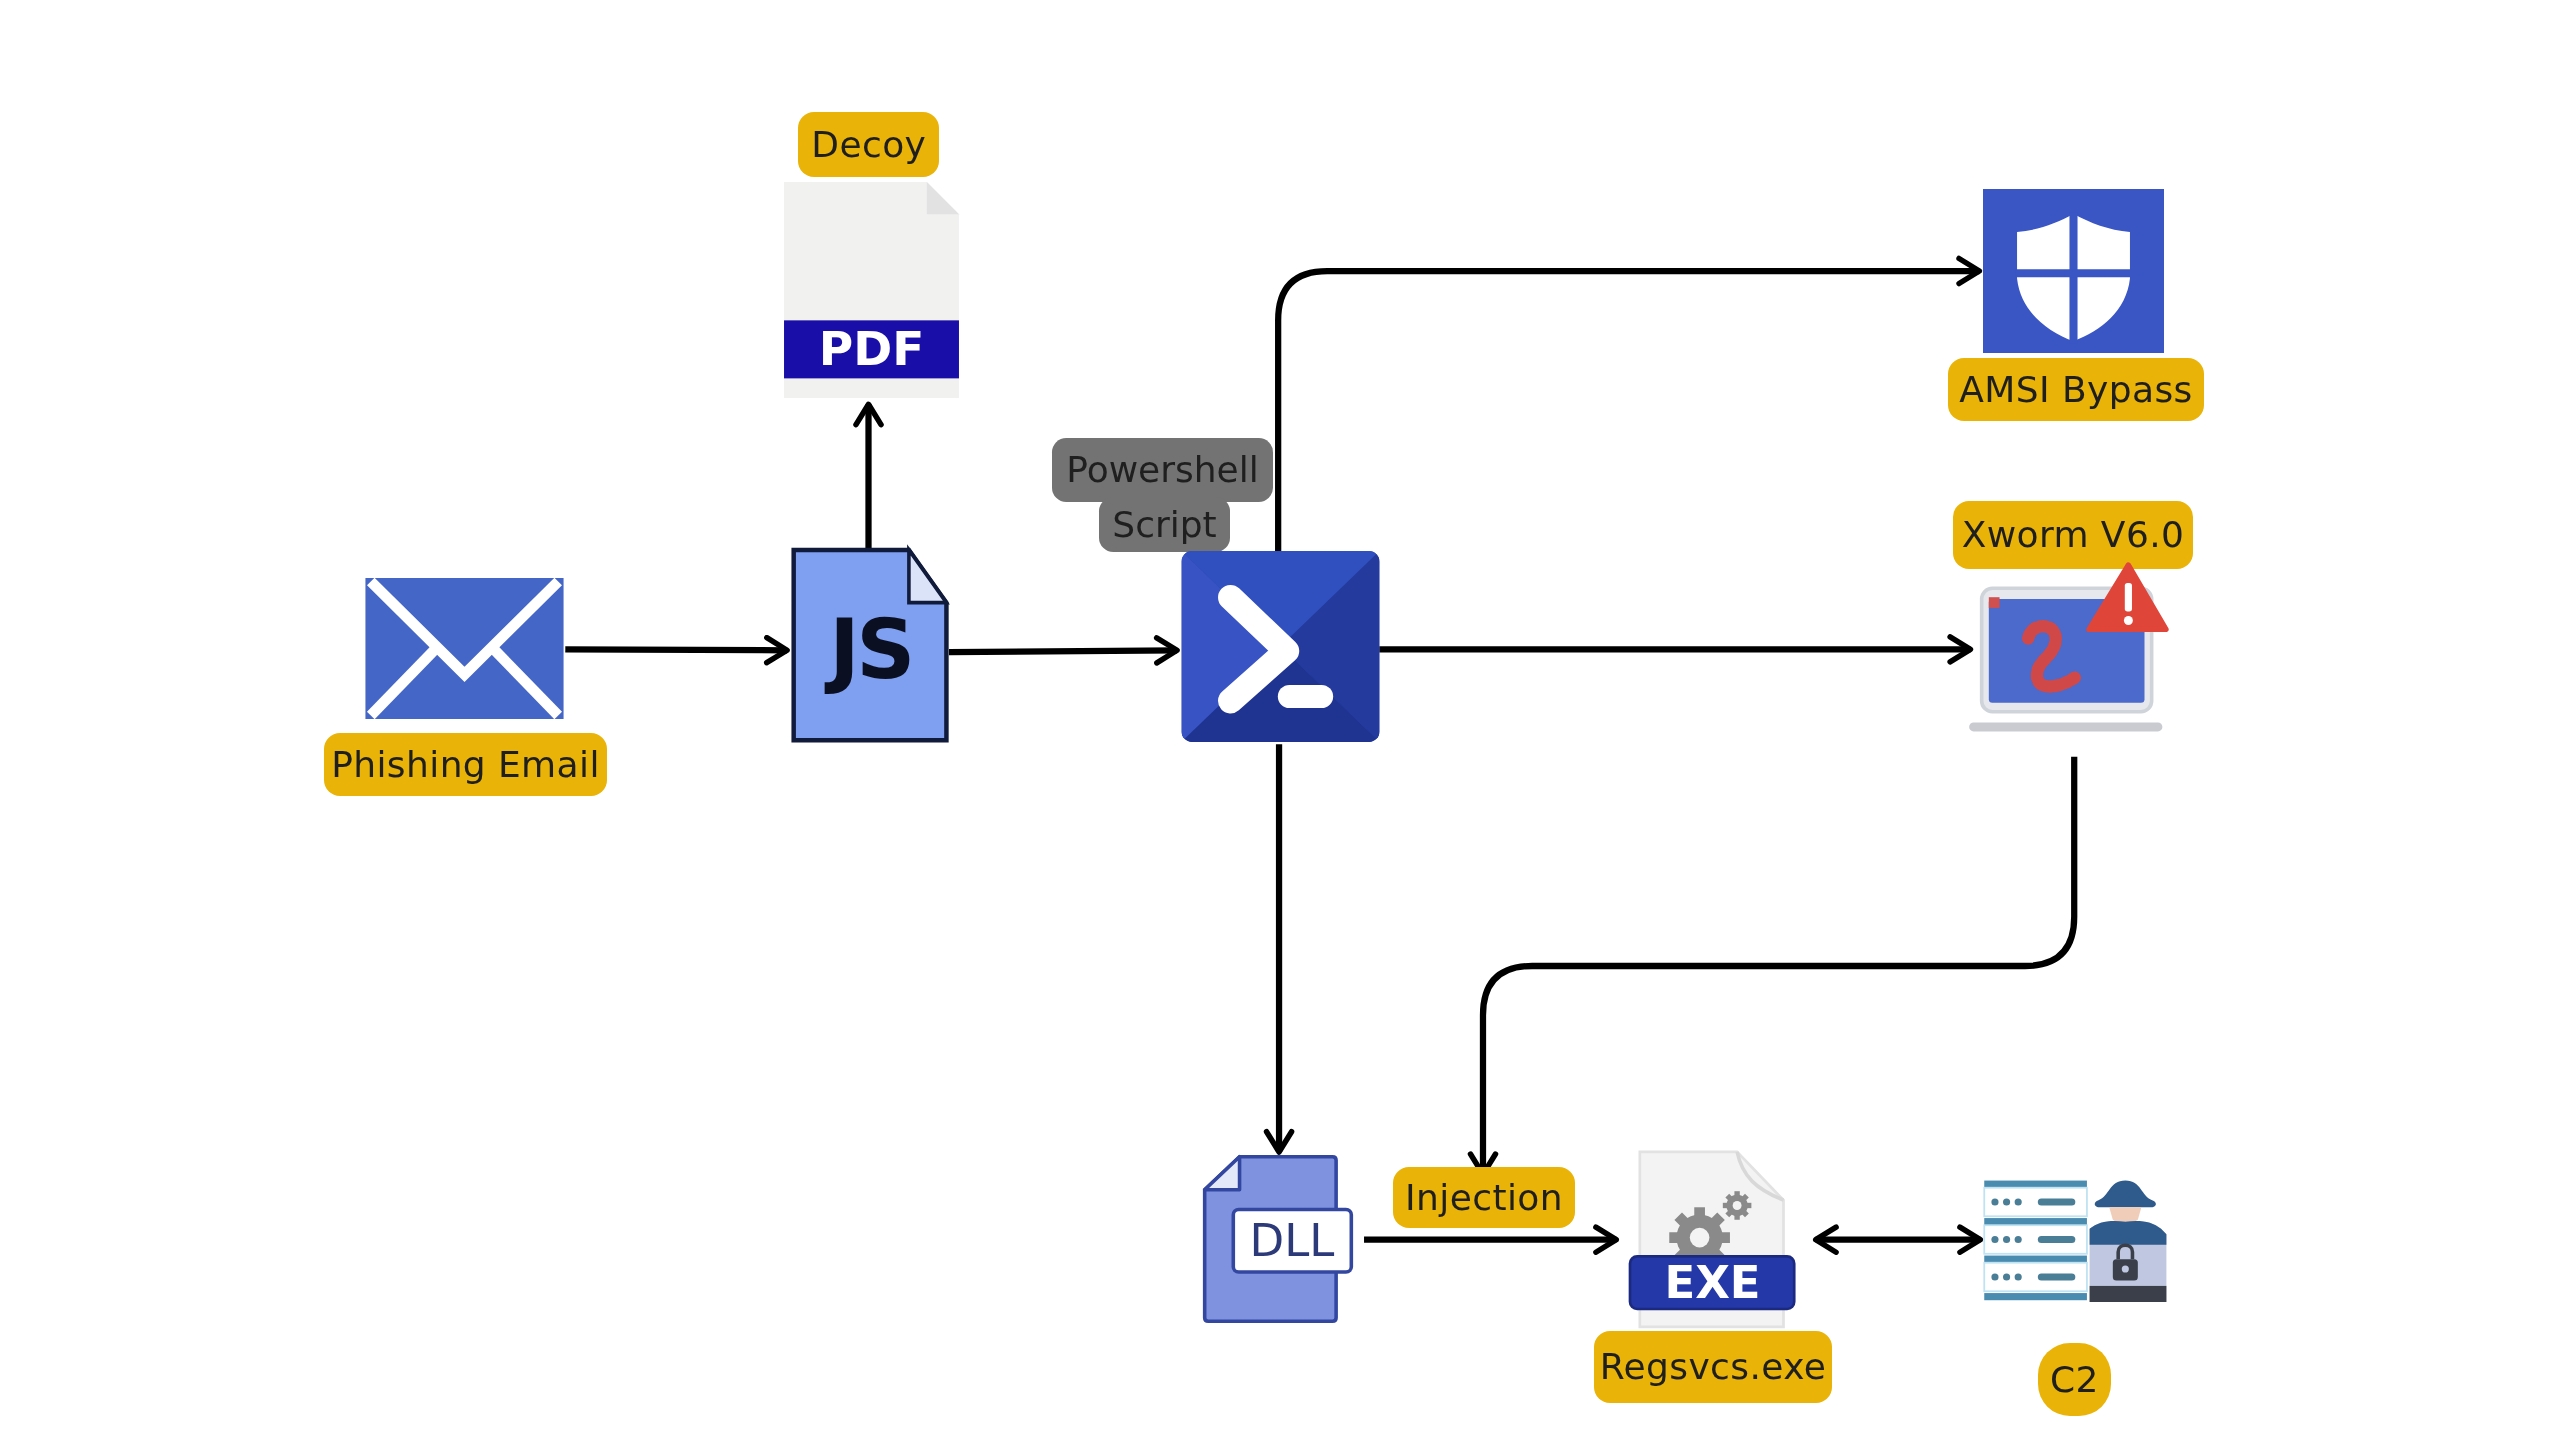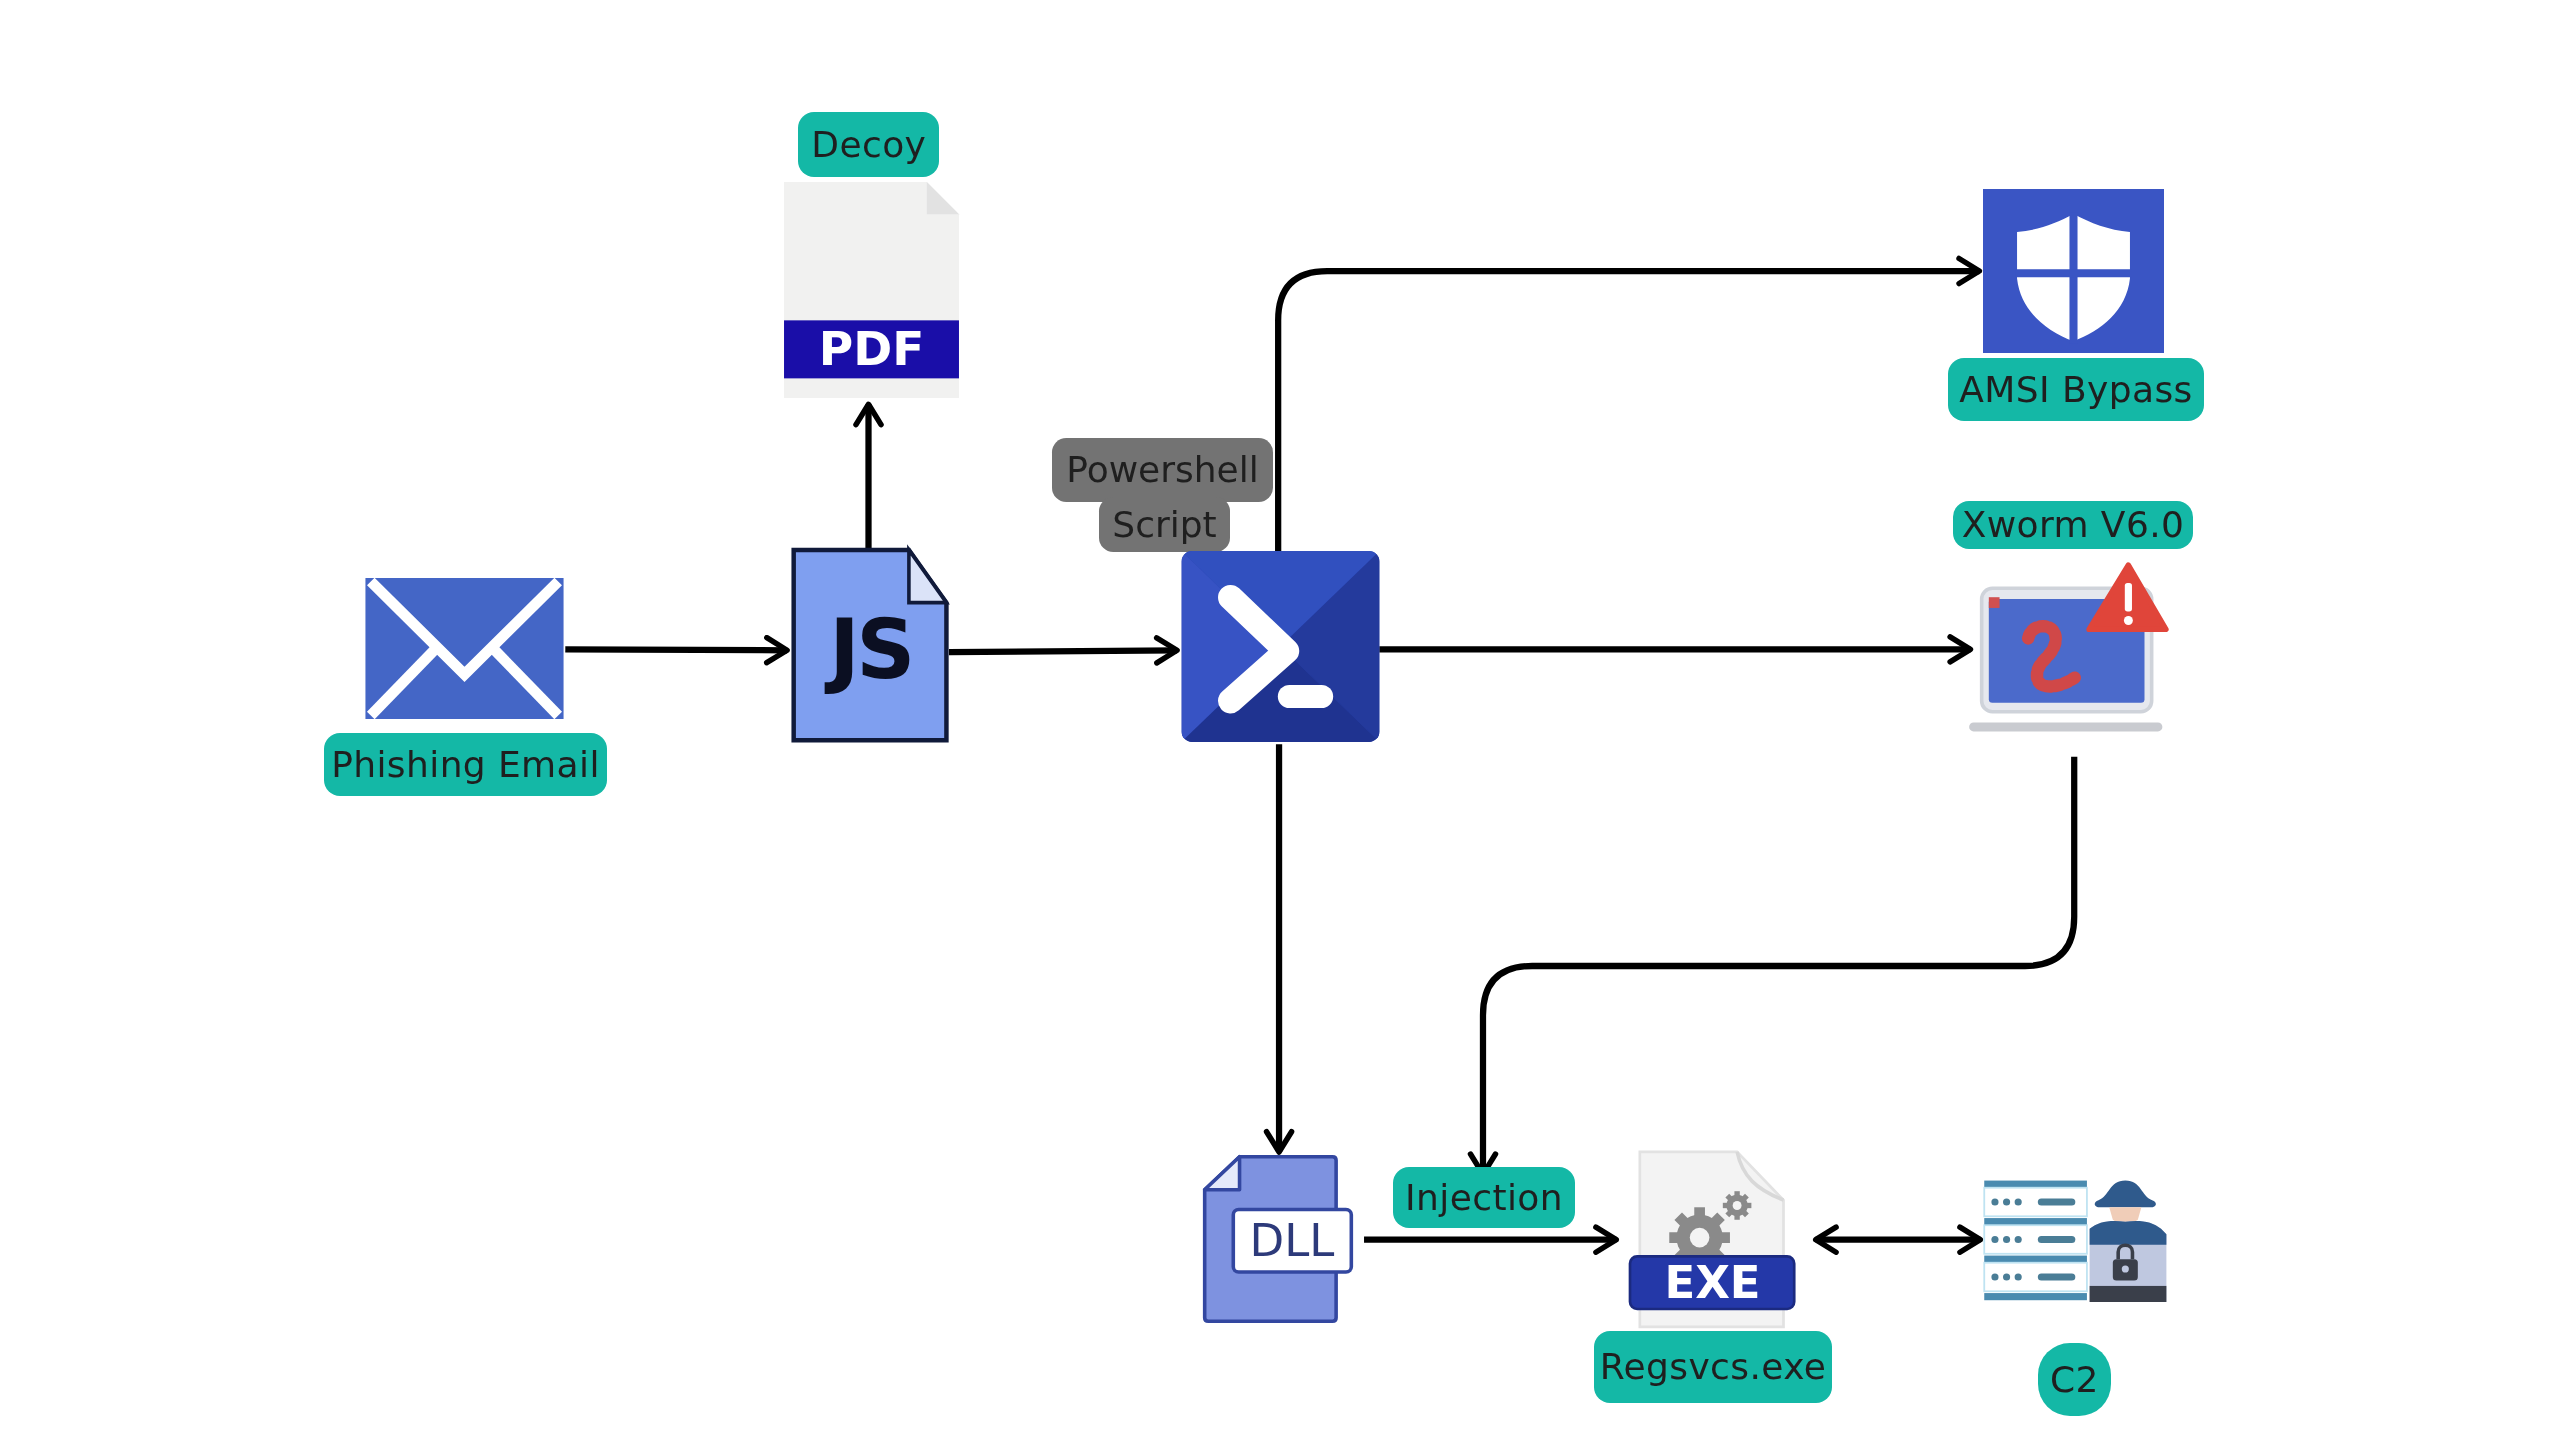--- a/index.html
+++ b/index.html
@@ -1,20 +1,20 @@
 <!DOCTYPE html>
 <html style="font-size:14.3px"><head>
 <meta charset="utf-8">
 <style>
   html, body { margin: 0; padding: 0; background: #ffffff; }
   body { width: 2576px; height: 1449px; position: relative; overflow: hidden;
          font-family: "DejaVu Sans", "Liberation Sans", sans-serif; }
   .abs { position: absolute; }
   .label {
-    position: absolute; background: #14b8a6; border-radius: 16px;
+    position: absolute; background: #eab308; border-radius: 16px;
     color: #1f1f1f; font-size: 36px; line-height: 36px;
     display: flex; align-items: center; justify-content: center;
     white-space: nowrap; letter-spacing: 0.4px;
   }
   .label span { display: block; }
   svg { position: absolute; overflow: visible; }
   #connectors { left: 0; top: 0; width: 2576px; height: 1449px; }
   .ps-line { background: #737373; border-radius: 14.3px; position: absolute;
     color: #1f1f1f; font-size: 36px; display: flex; align-items: center; justify-content: center; }
 </style>
@@ -103,21 +103,21 @@
     <path d="M38,48 C62,46 82,38 101,28 C120,38 140,46 164,48 L164,100 C160,136 132,158 101,170 C70,158 42,136 38,100 Z" fill="#ffffff"></path>
     <path d="M101,26 L101,172" stroke="#3a55c4" stroke-width="9"></path>
     <path d="M36,94 L166,94" stroke="#3a55c4" stroke-width="9"></path>
   </svg>
   <div class="label" style="left:0;top:169px;width:256px;height:63px;">
     <span>AMSI Bypass</span>
   </div>
 </div>
 
 <div class="abs" style="left:1953px;top:501px;width:240px;height:234px;">
-  <div class="label" style="left:0;top:0;width:240px;height:48px;">
+  <div class="label" style="left:0;top:0;width:240px;height:68px;">
     <span>Xworm V6.0</span>
   </div>
   <svg style="left:16px;top:64px;" width="215" height="170" viewBox="0 0 240 190">
     <rect x="14" y="26" width="190" height="138" rx="12" fill="#e6e8ee" stroke="#cfd3da" stroke-width="4"></rect>
     <rect x="22" y="38" width="174" height="116" rx="4" fill="#4b6acb"></rect>
     <rect x="22" y="36" width="12" height="12" fill="#d05050"></rect>
     <rect x="0" y="176" width="216" height="10" rx="5" fill="#c9cbd0"></rect>
     <path d="M66,82 C70,62 102,64 96,88 C92,104 74,108 76,126 C78,140 100,138 118,126" fill="none" stroke="#d04848" stroke-width="14" stroke-linecap="round" stroke-dasharray="6 4"></path>
     <g>
       <path d="M178,0 L220,72 L134,72 Z" fill="#e0453a" stroke="#e0453a" stroke-width="6" stroke-linejoin="round"></path>

